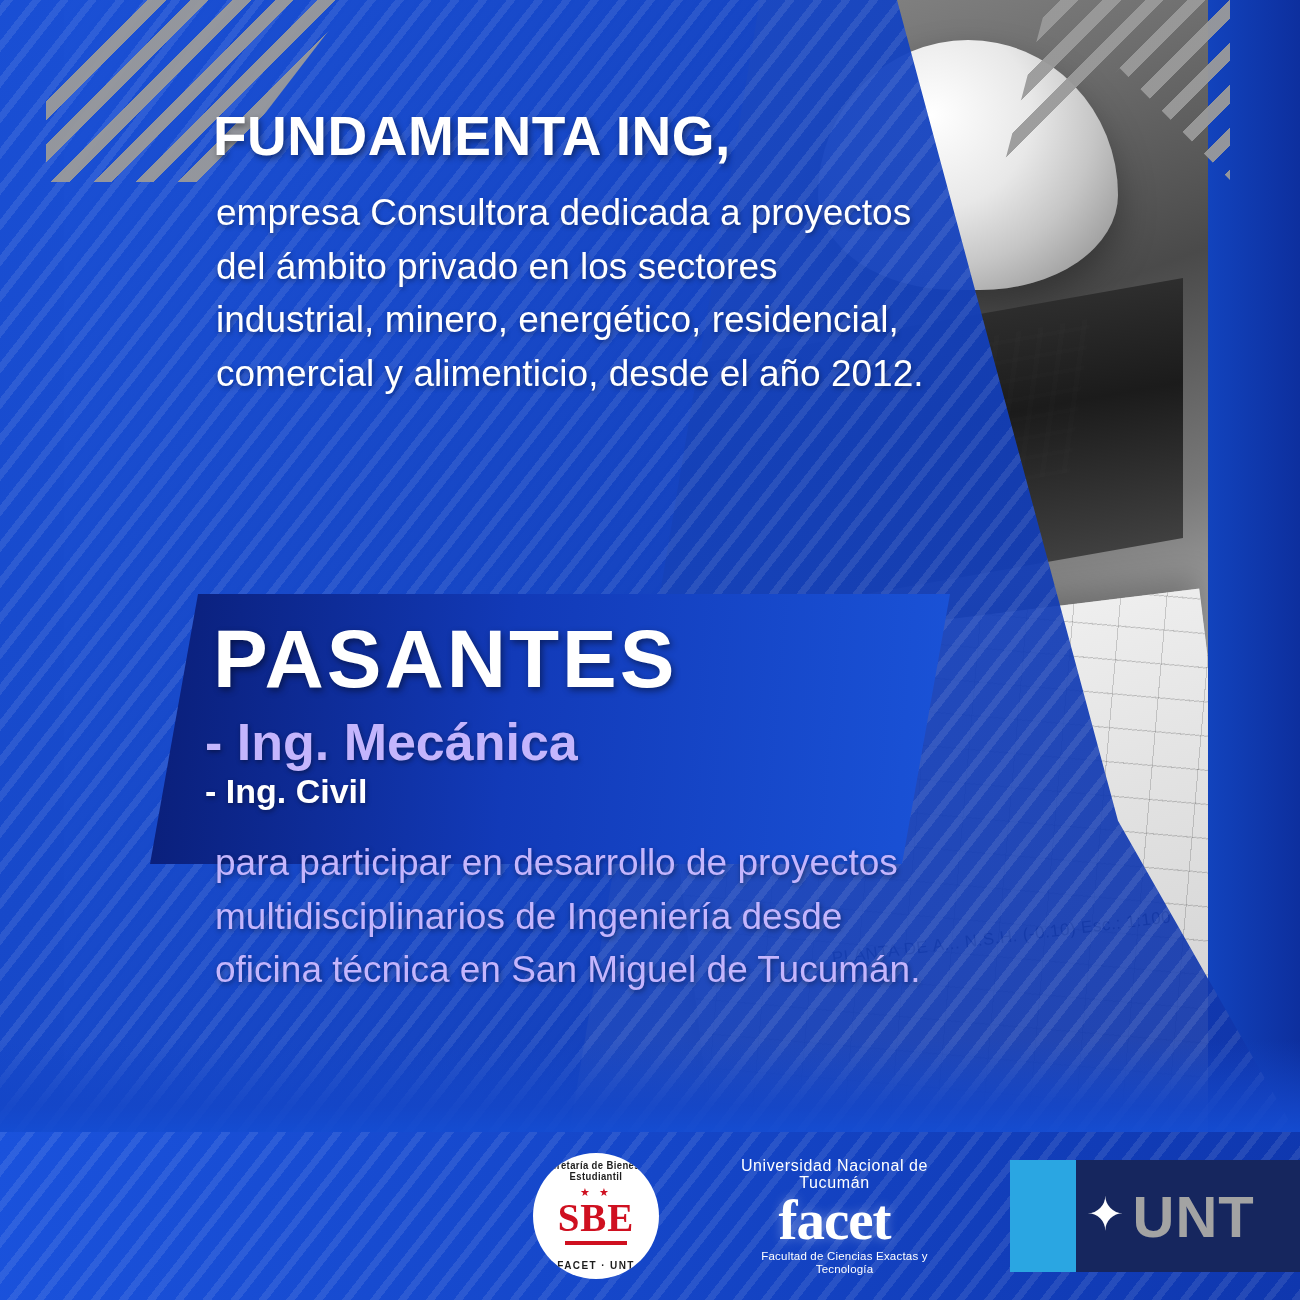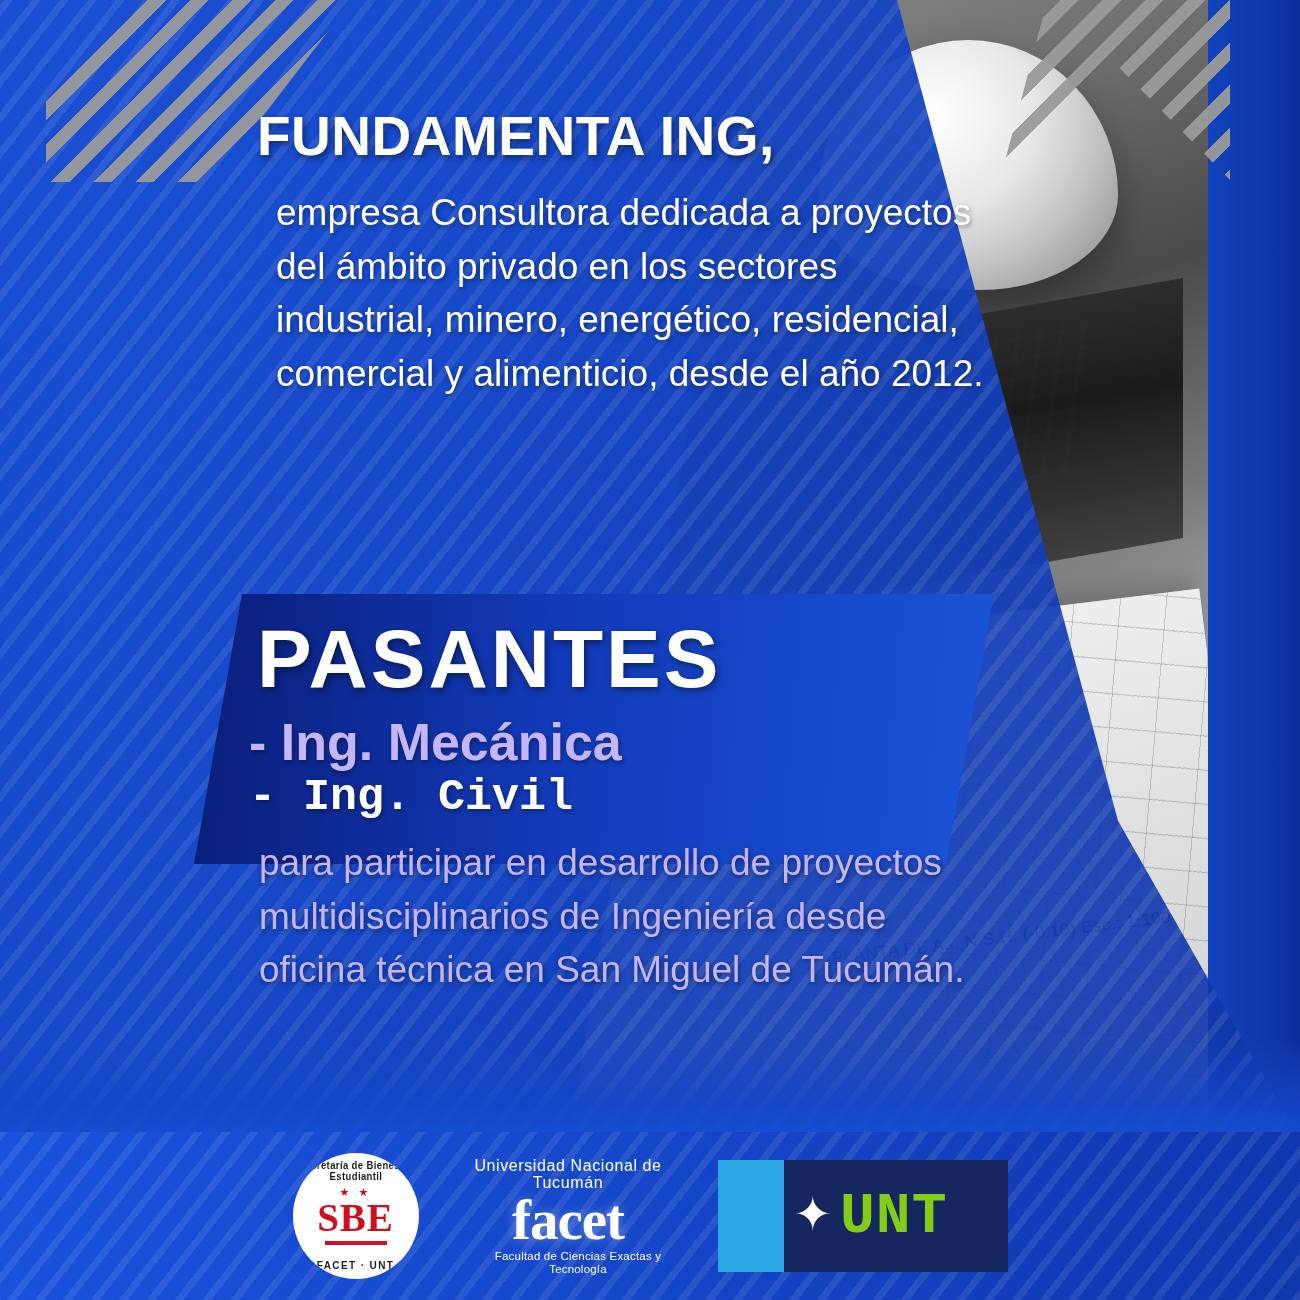--- a/index.html
+++ b/index.html
@@ -178,35 +178,34 @@
     right: 70px; top: -12px;
     width: 230px; height: 200px;
     clip-path: polygon(22% 0%, 100% 0%, 100% 96%, 52% 40%, 0% 96%);
     opacity: 0.95;
   }
 
   
   .content {
     position: absolute;
     inset: 0;
-    margin-left: 44px;
   }
   .headline {
     position: absolute;
     left: 213px;
     top: 104px;
     color: #ffffff;
     font-size: 55px;
     font-weight: bold;
     letter-spacing: 0.5px;
     text-shadow: 2px 3px 6px rgba(0,0,0,0.45);
   }
   .para1 {
     position: absolute;
-    left: 232px;
+    left: 216px;
     top: 186px;
     width: 730px;
     color: #ffffff;
     font-size: 37px;
     line-height: 1.45;
     text-shadow: 1px 2px 5px rgba(0,0,0,0.40);
   }
   .subhead {
     position: absolute;
     left: 215px;
@@ -246,24 +245,23 @@
     color: #c4b5fd;
     font-size: 52px;
     font-weight: bold;
     text-shadow: 1px 2px 5px rgba(0,0,0,0.40);
   }
   .band-item2 {
     position: absolute;
     left: 205px;
     top: 772px;
     color: #ffffff;
-    font-size: 45px;
+    font-size: 34px;
     font-weight: bold;
     text-shadow: 1px 2px 5px rgba(0,0,0,0.40);
-    font-family: Liberation Mono, monospace;
   }
 
   .para2 {
     position: absolute;
     left: 215px;
     top: 836px;
     width: 720px;
     color: #c4b5fd;
     font-size: 37px;
     line-height: 1.45;
@@ -288,22 +286,22 @@
       rgba(255,255,255,0.09) 7px,
       rgba(255,255,255,0.00) 7px,
       rgba(255,255,255,0.00) 22px
     );
   }
   .logos {
     position: absolute;
     inset: 0;
     display: flex;
     align-items: center;
-    justify-content: center;
-    gap: 32px;
+    justify-content: flex-end;
+    gap: 58px;
   }
 
   
   .logo-sbe {
     position: relative;
     width: 126px;
     height: 126px;
     border-radius: 50%;
     background: #ffffff;
     display: flex;
@@ -401,25 +399,25 @@
     gap: 8px;
     padding-left: 10px;
   }
   .unt-star {
     color: #ffffff;
     font-size: 46px;
     line-height: 1;
     margin-top: -4px;
   }
   .unt-text {
-    color: #84cc16;
+    color: #a3a3a3;
     font-size: 58px;
     font-weight: bold;
     letter-spacing: 1px;
-    font-family: Liberation Mono, monospace;
+    font-family: Liberation Sans, sans-serif;
   }
 </style>
 </head>
 <body>
 
 <div id="poster">
 
   <div class="bg-base"></div>
   <div class="bg-stripes"></div>
   <div class="bg-darkleft"></div>

